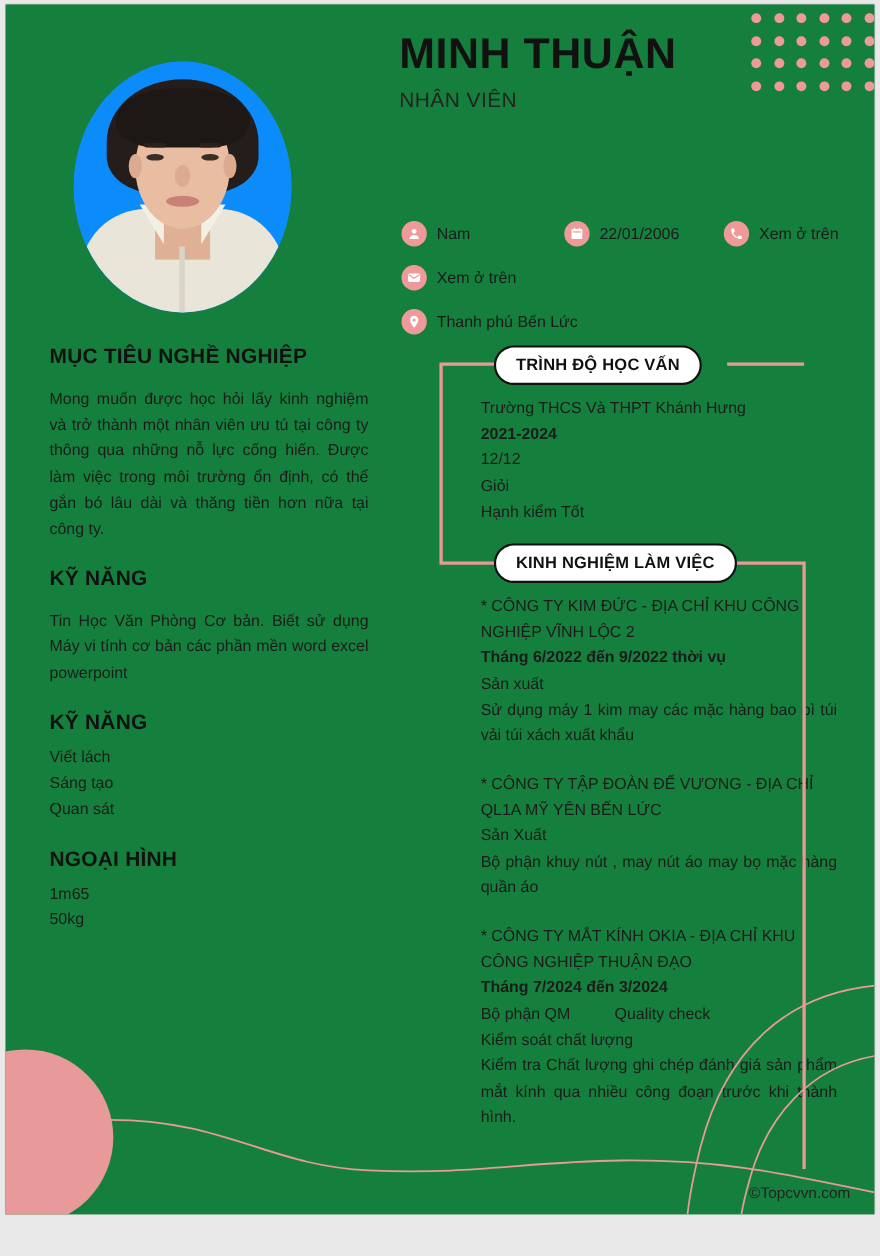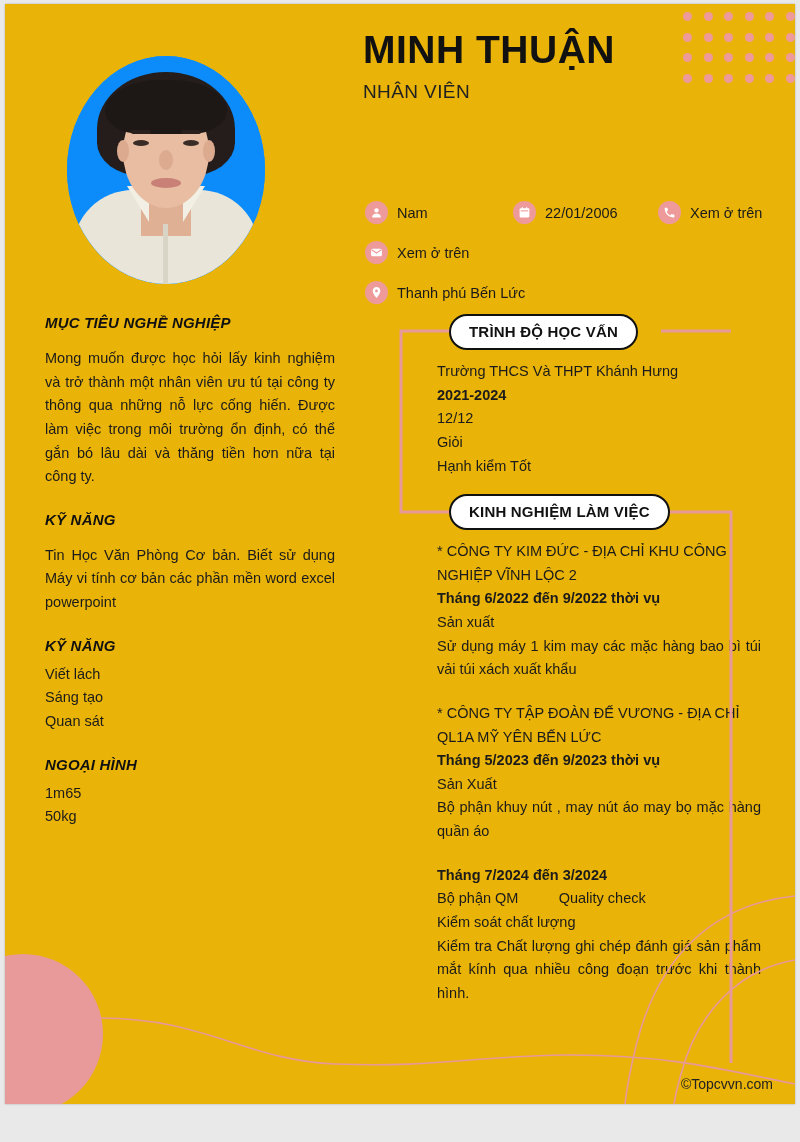--- a/index.html
+++ b/index.html
@@ -6,21 +6,21 @@
   body {
     width: 800px; height: 1142px;
     background: #e9e9e9;
     font-family: "Liberation Sans", sans-serif;
     overflow: hidden;
   }
   .page {
     position: relative;
     width: 790px; height: 1100px;
     margin: 4px auto 0;
-    background: #eab308;
+    background: #15803d;
     overflow: hidden;
     box-shadow: 0 0 2px rgba(0,0,0,.25);
   }
 
   
   .dot-grid { position: absolute; top: 8px; left: 678px; display: grid;
     grid-template-columns: repeat(6, 20.5px); grid-auto-rows: 20.5px; }
   .dot-grid i { width: 9px; height: 9px; border-radius: 50%; background: #ef9a9a; display:block; }
 
   .corner-blob { position: absolute; left: -62px; bottom: -10px;
@@ -77,21 +77,21 @@
   .c-item + .c-item { margin-left: 0; }
   .ci { width: 23px; height: 23px; border-radius: 50%; background: #ef9a9a;
     display: inline-flex; align-items: center; justify-content: center; margin-right: 9px; flex: none; }
   .ci svg { display: block; }
 
   
   .cols { position: relative; }
   .left-col { position: absolute; left: 40px; top: 0; width: 290px; }
   .right-col { position: absolute; left: 396px; top: 0; width: 360px; }
 
-  .l-head { font-size: 15px; font-weight: 700; color: #111; letter-spacing: .2px; margin-bottom: 9px; font-style: italic; }
+  .l-head { font-size: 19px; font-weight: 700; color: #111; letter-spacing: .2px; margin-bottom: 9px; }
   .l-body { font-size: 14.5px; line-height: 1.63; color: #1b1b1b; text-align: justify; margin-top: 16px; }
   .l-list { font-size: 14.5px; line-height: 1.63; color: #1b1b1b; }
   .l-block { margin-bottom: 22px; }
 
   
   .sec { position: relative; margin-bottom: 6px; }
   .pill { display: inline-block; border: 2px solid #111; border-radius: 22px;
     padding: 7px 18px 8px; font-size: 15px; font-weight: 700; color: #111;
     background: #fff; position: relative; z-index: 3; letter-spacing: .2px; }
   .sec-body { font-size: 14.5px; line-height: 1.63; color: #1b1b1b; padding: 10px 0 0 36px; text-align: justify; }
@@ -269,25 +269,25 @@
 
         <div class="sec-body">
           <div class="job">
             <div class="title">* CÔNG TY KIM ĐỨC - ĐỊA CHỈ KHU CÔNG NGHIỆP VĨNH LỘC 2</div>
             <div class="b">Tháng 6/2022 đến 9/2022 thời vụ</div>
             <div>Sản xuất</div>
             <div>Sử dụng máy 1 kim may các mặc hàng bao bì túi vải túi xách xuất khẩu</div>
           </div>
           <div class="job">
             <div class="title">* CÔNG TY TẬP ĐOÀN ĐẾ VƯƠNG - ĐỊA CHỈ QL1A MỸ YÊN BẾN LỨC</div>
-            <div class="b">Tháng 5/2023 đến 9/2023 thời vụ</div>
             <div>Sản Xuất</div>
             <div>Bộ phận khuy nút , may nút áo may bọ mặc hàng quần áo</div>
           </div>
           <div class="job">
+            <div class="title">* CÔNG TY MẮT KÍNH OKIA - ĐỊA CHỈ KHU CÔNG NGHIỆP THUẬN ĐẠO</div>
             <div class="b">Tháng 7/2024 đến 3/2024</div>
             <div style="white-space:pre">Bộ phận QM          Quality check</div>
             <div>Kiểm soát chất lượng</div>
             <div>Kiểm tra Chất lượng ghi chép đánh giá sản phẩm mắt kính qua nhiều công đoạn trước khi thành hình.</div>
           </div>
         </div>
       </div>
 
     </div>
   </div>

